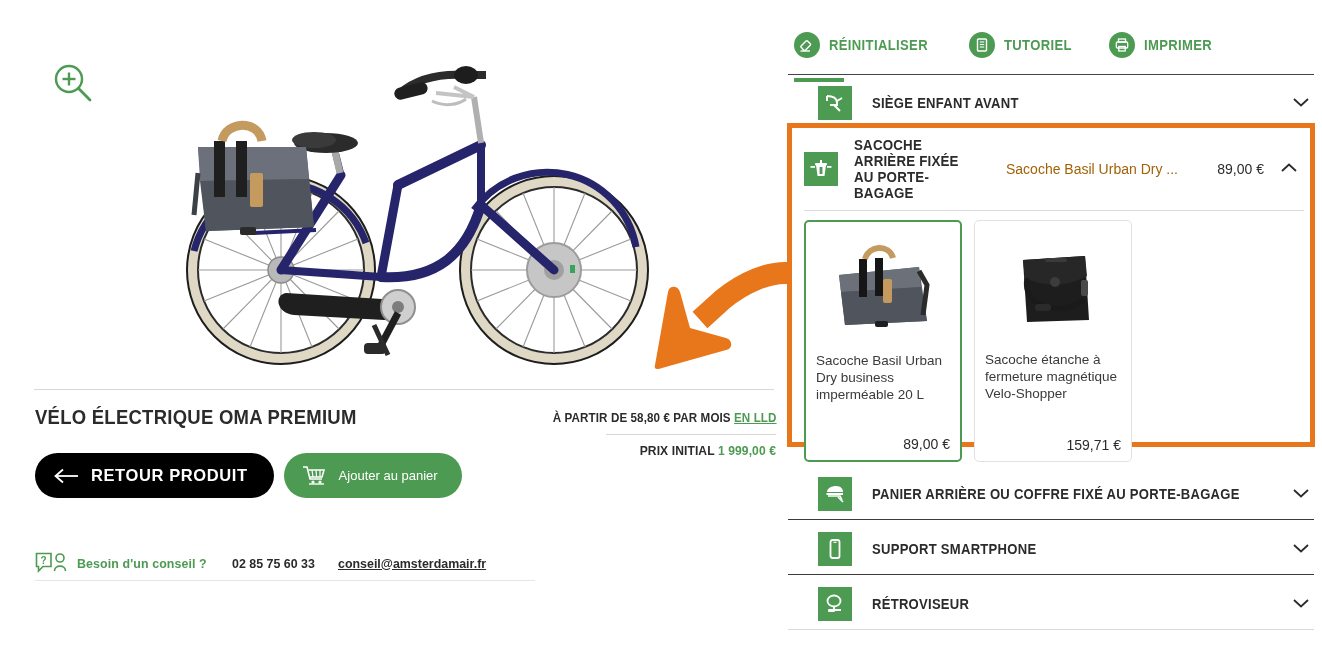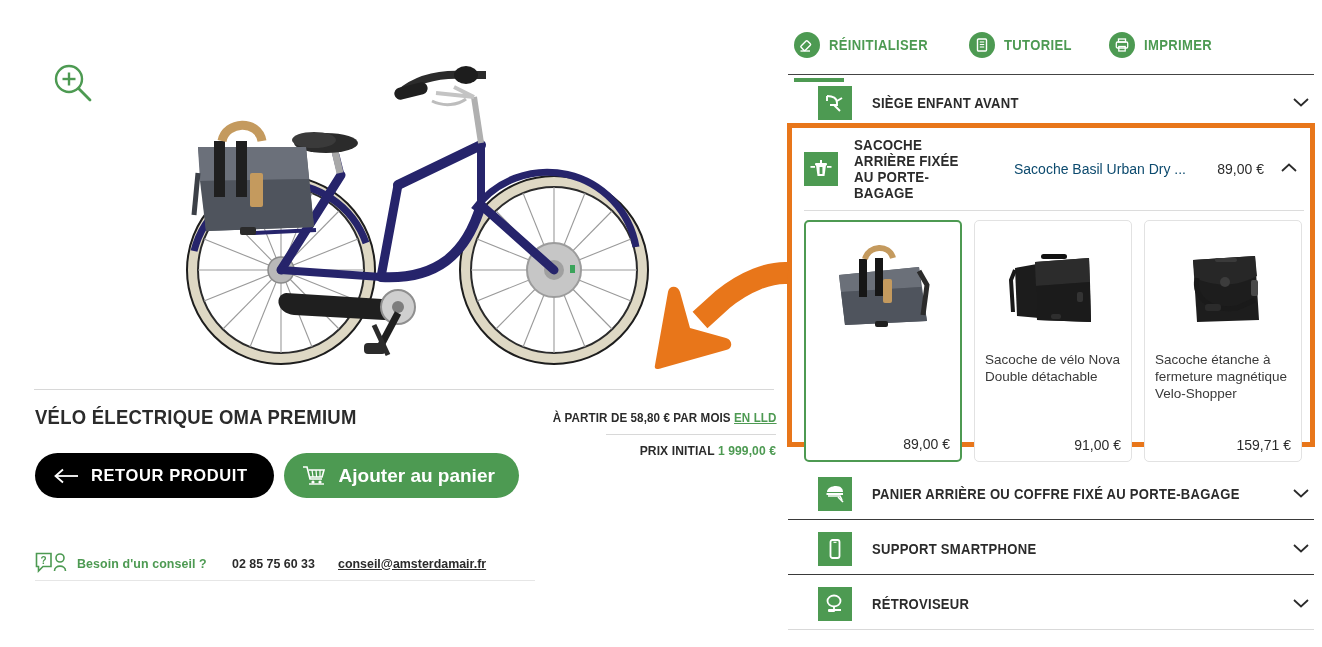--- a/index.html
+++ b/index.html
@@ -40,21 +40,21 @@
   .btn {
     height: 45px; border-radius: 23px; display: flex; align-items: center;
     cursor: pointer; border: none; color: #fff;
   }
   .btn-back { background: #000000; padding: 0 26px 0 18px; gap: 12px; }
   .btn-back .lbl {
     font-size: 16.5px; font-weight: 600; letter-spacing: .6px; text-transform: uppercase;
     color:#fff;
   }
   .btn-cart { background: #4d9a52; padding: 0 24px 0 17px; gap: 12px; }
-  .btn-cart .lbl { font-size: 19px; font-weight: 700; color: #fff; }
+  .btn-cart .lbl { font-size: 13px; font-weight: 400; color: #fff; }
 
   .price-block {
     position: absolute; left: 520px; top: 408px; width: 240px; text-align: right;
   }
   .price-main {
     font-size: 30px; color: #4d9a52; font-weight: 400; letter-spacing: 1px;
     line-height: 36px; white-space: nowrap;
   }
   .price-sub {
     margin-top: 3px; font-size: 12.5px; font-weight: 700; color: #2b2b2b;
@@ -142,21 +142,21 @@
     border: 5px solid #e8761a; background:#fff;
   }
   .open-header { position: relative; height: 82px; display: flex; align-items: center; }
   .open-header .acc-ic { margin-left: 12px; }
   .open-title {
     margin-left: 16px; width: 120px; font-size: 14.5px; font-weight: 700;
     color: #2b2b2b; letter-spacing: .2px; text-transform: uppercase; line-height: 16px;
     transform: scaleX(0.92); transform-origin: left center;
   }
   .open-sel {
-    margin-left: 40px; font-size: 14px; color: #0c4a6e; white-space: nowrap;
+    margin-left: 32px; font-size: 14px; color: #a16207; white-space: nowrap;
   }
   .open-price {
     margin-left: auto; font-size: 14px; color: #2b2b2b; white-space: nowrap;
   }
   .open-chev { margin-left: 16px; margin-right: 12px; flex:none; }
   .open-hrule {
     position: absolute; left: 12px; top: 82px; width: 500px; height:1px; background:#dcdcdc;
   }
 
   .cards { position: absolute; left: 12px; top: 92px; display: flex; gap: 12px; }
@@ -440,39 +440,24 @@
               <path d="M16 38 L96 30 L98 50 L18 55 Z" fill="#6b7079"></path>
               <path d="M18 55 L98 50 L104 84 L22 88 Z" fill="#4f545d"></path>
               <rect x="36" y="22" width="8" height="38" fill="#161616"></rect>
               <rect x="52" y="21" width="8" height="38" fill="#161616"></rect>
               <path d="M42 22 C46 8 66 7 70 21" fill="none" stroke="#c49a5e" stroke-width="6"></path>
               <rect x="60" y="42" width="9" height="24" rx="2" fill="#c49a5e"></rect>
               <path d="M96 34 L104 48 L100 78" stroke="#2b2b2b" stroke-width="5" fill="none"></path>
               <rect x="52" y="84" width="13" height="6" rx="2" fill="#1f1f1f"></rect>
             </svg>
           </div>
+          <div class="card-name">Sacoche Basil Urban Dry business imperméable 20 L</div>
           <div class="card-price">89,00 €</div>
         </div>
 
-        <div class="card">
-          <div class="card-img">
-            <svg width="120" height="100" viewBox="0 0 120 100">
-              <path d="M22 32 L44 28 L46 82 L24 80 Z" fill="#1c1c1c"></path>
-              <path d="M42 26 L96 22 L98 86 L44 84 Z" fill="#222"></path>
-              <path d="M42 26 L96 22 L97 46 L43 50 Z" fill="#2c2c2c"></path>
-              <path d="M43 50 L97 46 L98 86 L44 84 Z" fill="#1b1b1b"></path>
-              <rect x="48" y="18" width="26" height="5" rx="2.5" fill="#111"></rect>
-              <rect x="84" y="56" width="6" height="10" rx="2" fill="#333"></rect>
-              <rect x="58" y="78" width="10" height="5" rx="2" fill="#2e2e2e"></rect>
-              <path d="M22 34 L18 44 L20 76" stroke="#1a1a1a" stroke-width="4" fill="none"></path>
-            </svg>
-          </div>
-          <div class="card-name">Sacoche de vélo Nova Double détachable</div>
-          <div class="card-price">91,00 €</div>
-        </div>
 
         <div class="card">
           <div class="card-img">
             <svg width="120" height="100" viewBox="0 0 120 100">
               <path d="M30 24 L92 20 L96 84 L34 86 Z" fill="#1d1d1d"></path>
               <path d="M30 24 L92 20 L94 40 C72 52 50 50 32 42 Z" fill="#272727"></path>
               <rect x="52" y="22" width="22" height="4" rx="2" fill="#3a3a3a"></rect>
               <circle cx="62" cy="46" r="5" fill="#3c3c3c"></circle>
               <rect x="88" y="44" width="7" height="16" rx="2" fill="#4a4a4a"></rect>
               <path d="M34 42 C30 62 48 76 74 72 L92 64" stroke="#1a1a1a" stroke-width="5" fill="none"></path>

